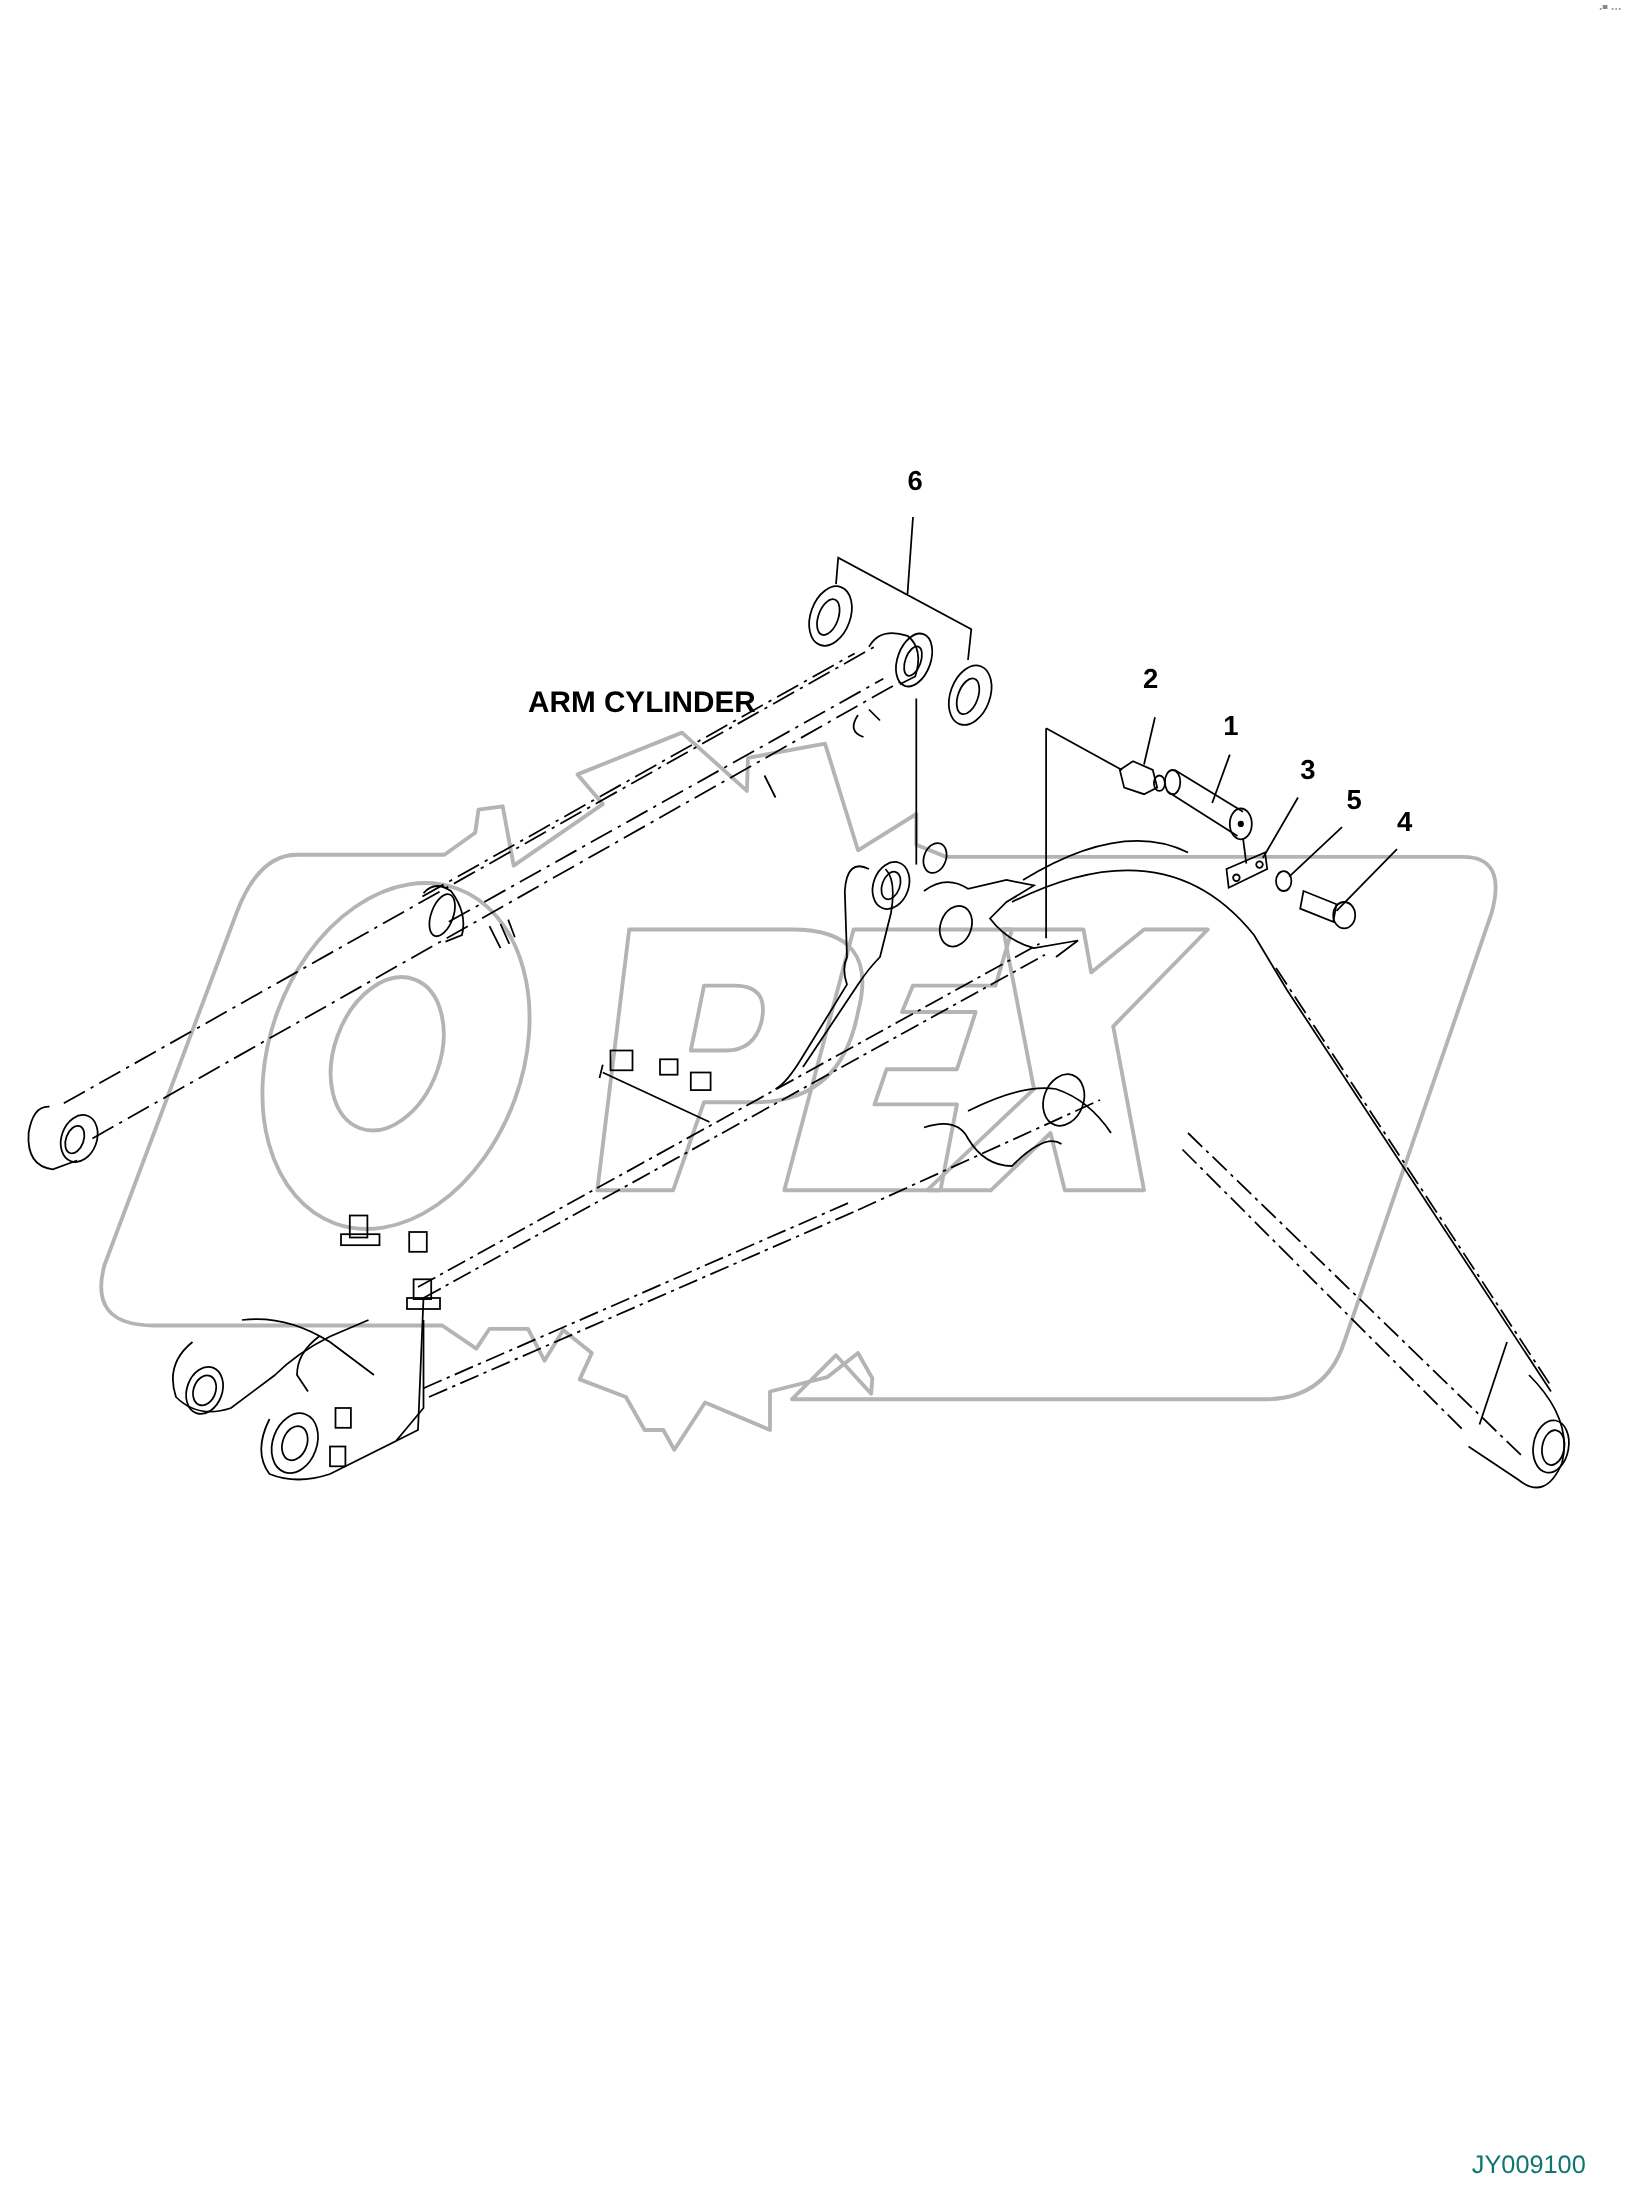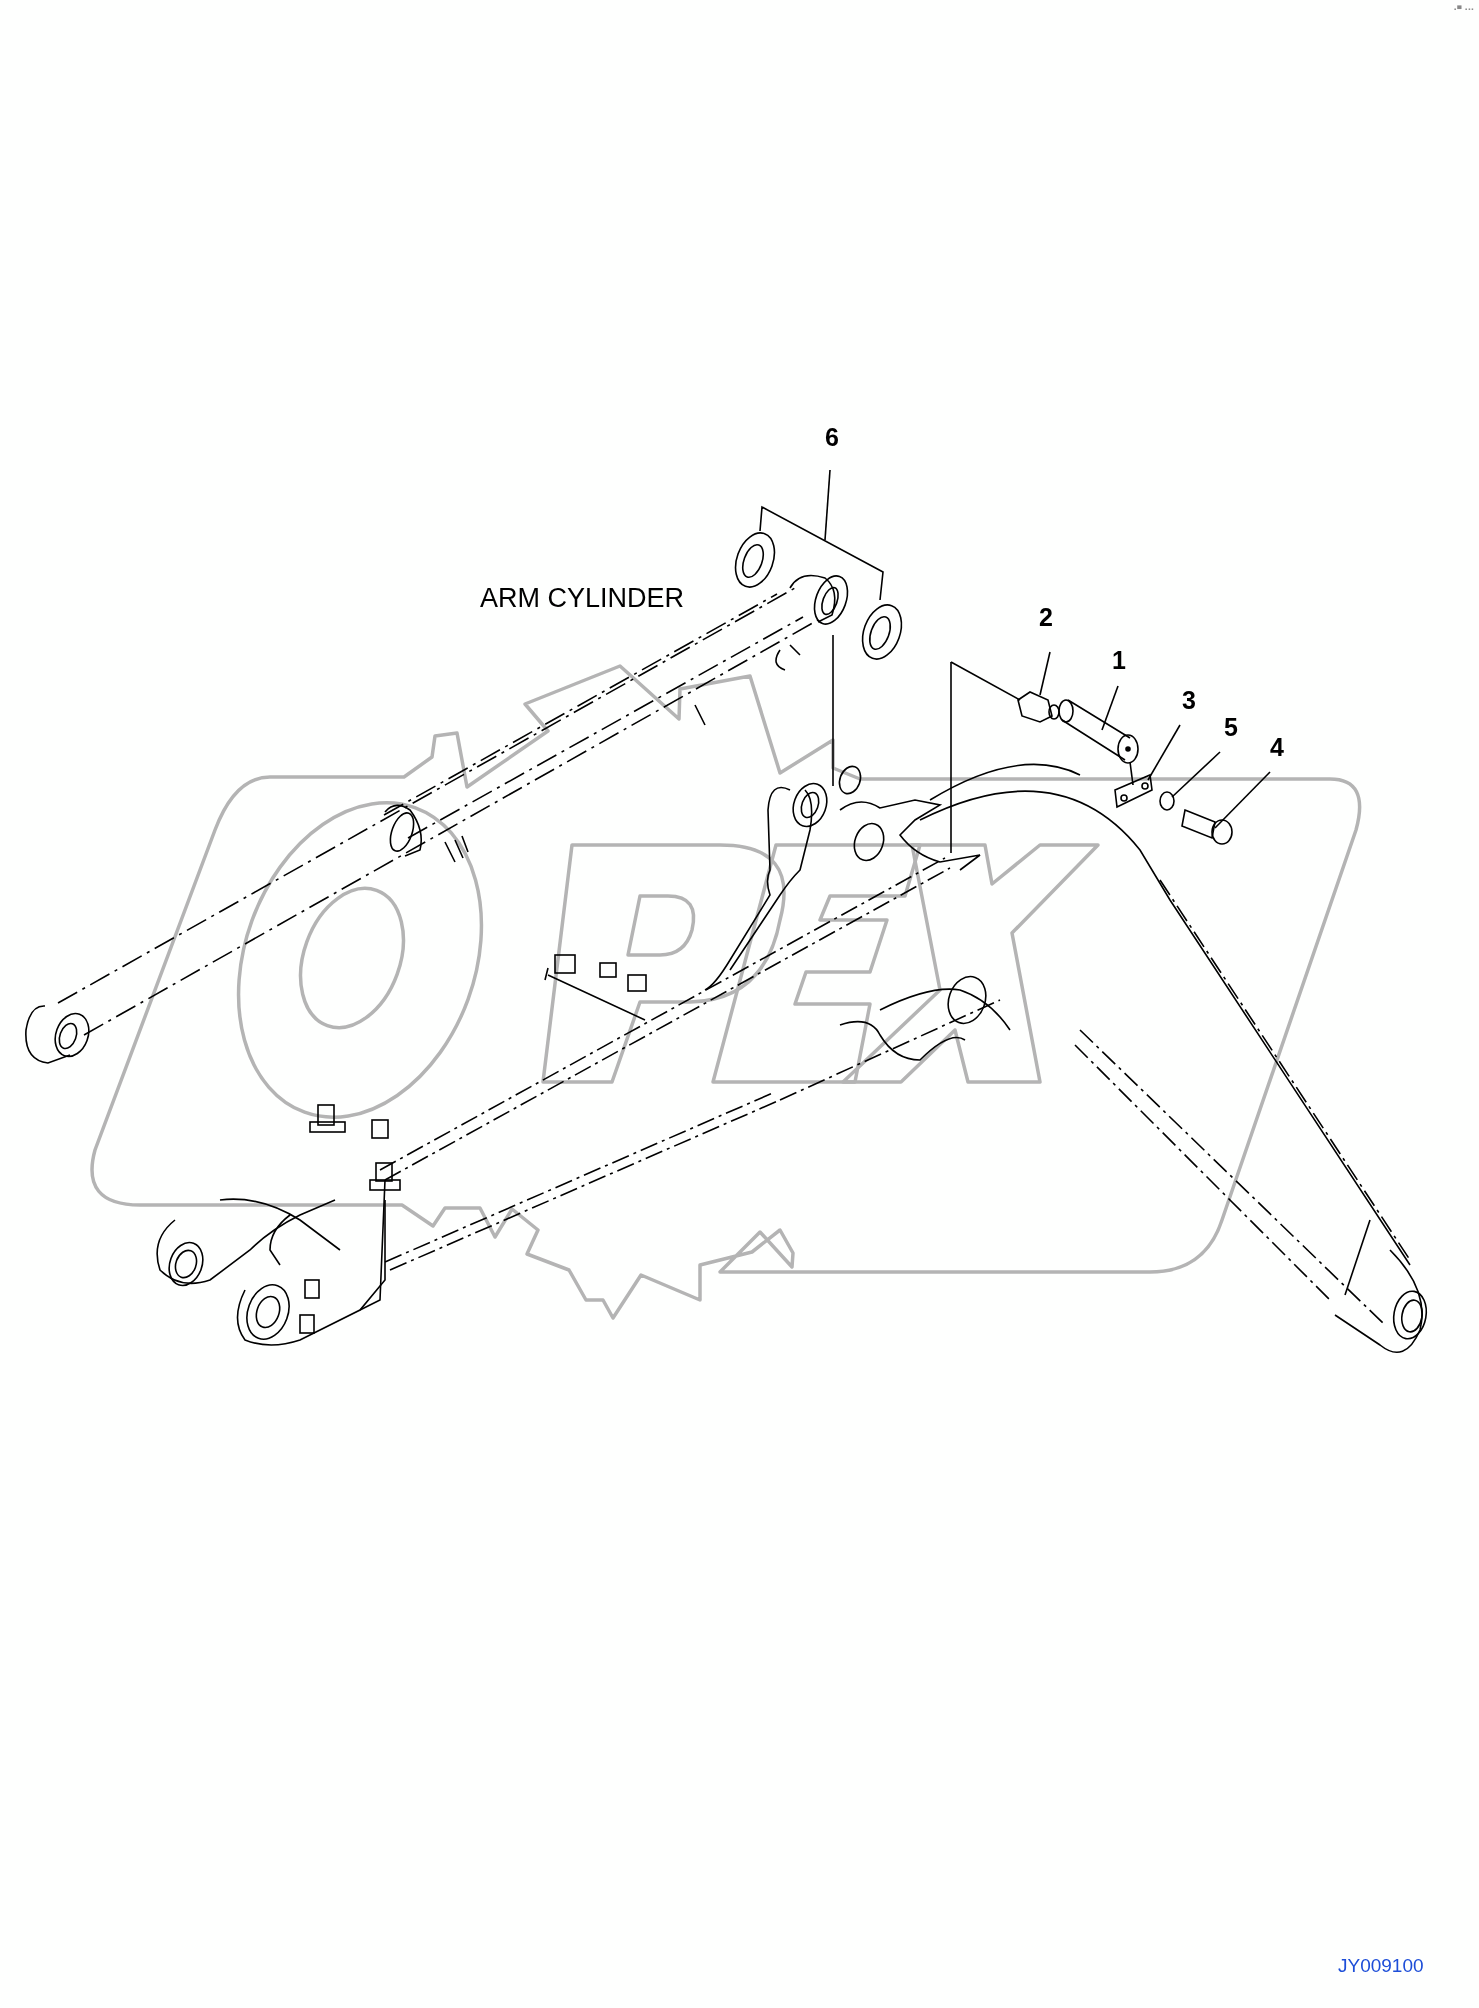--- a/index.html
+++ b/index.html
@@ -2,23 +2,23 @@
 <html><head>
 <meta charset="utf-8">
 <style>
   html, body { margin: 0; padding: 0; background: #fefffe; }
   body { width: 1479px; height: 2008px; position: relative; overflow: hidden;
          font-family: "Liberation Sans", sans-serif; }
   #stage { position: absolute; left: 0; top: 0; width: 1479px; height: 2008px; }
   .callout { position: absolute; font-family: "Liberation Sans", sans-serif;
              font-weight: bold; font-size: 25px; color: #000; line-height: 1; }
   .label { position: absolute; font-family: "Liberation Sans", sans-serif;
-           font-weight: normal; font-size: 27px; color: #000; white-space: nowrap; line-height: 1; }
+           font-weight: bold; font-size: 27px; color: #000; white-space: nowrap; line-height: 1; margin-top: 40px; }
   .figid { position: absolute; font-family: "Liberation Sans", sans-serif;
-           font-size: 19px; color: #1d4ed8; line-height: 1; }
+           font-size: 23px; color: #0f766e; line-height: 1; }
   .corner { position: absolute; font-size: 6px; color: #888; letter-spacing: 1px; }
 </style>
 </head>
 <body>
 
 <div id="stage">
 
   <svg width="1479" height="2008" viewBox="0 0 1479 2008" xmlns="http://www.w3.org/2000/svg">
 
     <g fill="none" stroke="#b4b4b4" stroke-width="3.5" stroke-linejoin="round">

